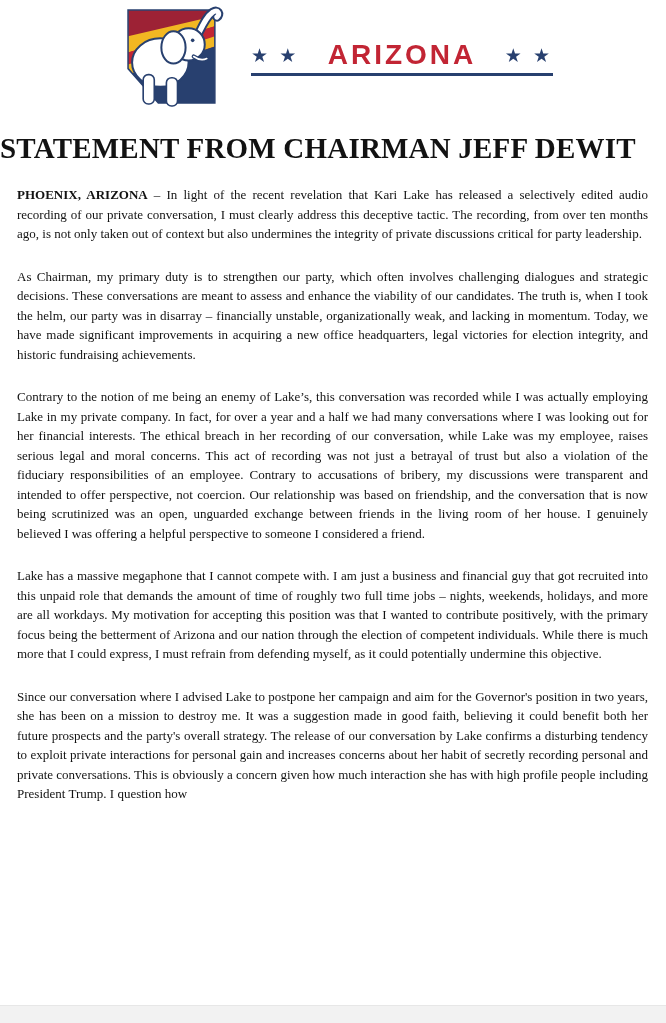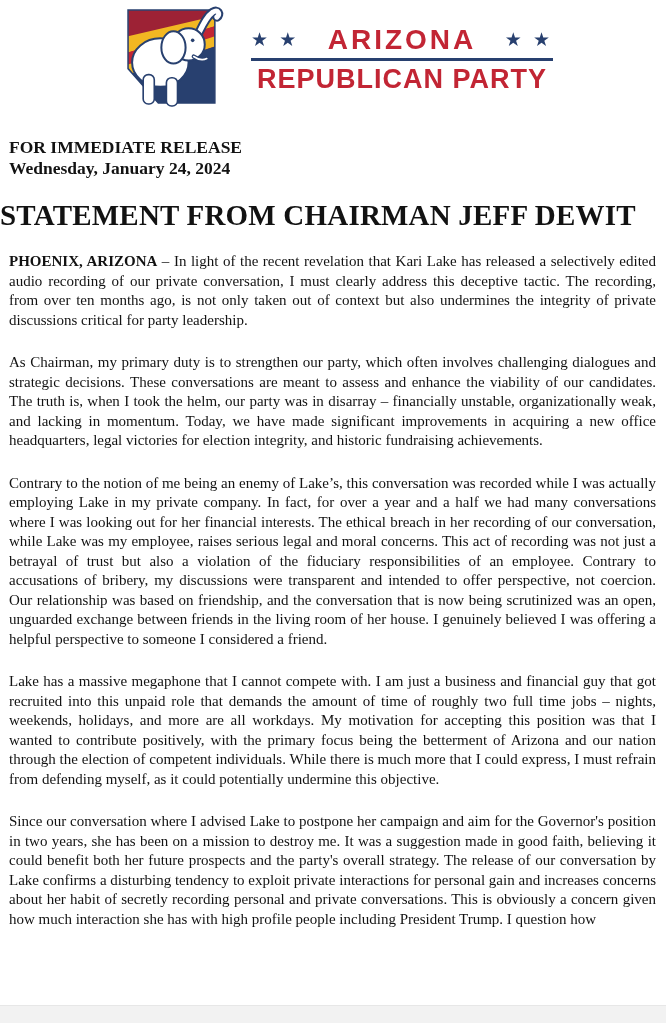--- a/index.html
+++ b/index.html
@@ -79,24 +79,24 @@
     text-align:left;
     font-weight:bold;
     font-size:29px;
     letter-spacing:.2px;
   }
   
   .content{
     margin:20px 10px 0 9px;
   }
   .content p{
-    font-size:15px;
+    font-size:13px;
     line-height:19.5px;
     text-align:justify;
-    margin:0 0 23px;
+    margin:0 8px 23px;
   }
   .content p .lead{font-weight:bold;}
   
   .bottom-strip{
     position:absolute;
     left:0;right:0;bottom:0;
     height:18px;
     background:#f2f2f2;
     border-top:1px solid #e7e7e7;
   }
@@ -142,28 +142,23 @@
       </svg>
     </span>
 
     <div class="logo-text">
       <div class="logo-row1">
         <span class="stars">★ ★</span>
         <span class="org1">ARIZONA</span>
         <span class="stars">★ ★</span>
       </div>
       <div class="logo-rule"></div>
-      <div class="org2">REPUBLICAN PARTY</div>
     </div>
   </header>
 
-  <div class="release">
-    <div>FOR IMMEDIATE RELEASE</div>
-    <div>Wednesday, January 24, 2024</div>
-  </div>
 
   <h1 class="doc-title">STATEMENT FROM CHAIRMAN JEFF DEWIT</h1>
 
   <main class="content">
     <p><span class="lead">PHOENIX, ARIZONA</span><span> – In light of the recent revelation that Kari Lake has released a selectively edited audio recording of our private conversation, I must clearly address this deceptive tactic. The recording, from over ten months ago, is not only taken out of context but also undermines the integrity of private discussions critical for party leadership.</span></p>
     <p><span>As Chairman, my primary duty is to strengthen our party, which often involves challenging dialogues and strategic decisions. These conversations are meant to assess and enhance the viability of our candidates. The truth is, when I took the helm, our party was in disarray – financially unstable, organizationally weak, and lacking in momentum. Today, we have made significant improvements in acquiring a new office headquarters, legal victories for election integrity, and historic fundraising achievements.</span></p>
     <p><span>Contrary to the notion of me being an enemy of Lake’s, this conversation was recorded while I was actually employing Lake in my private company.  In fact, for over a year and a half we had many conversations where I was looking out for her financial interests.  The ethical breach in her recording of our conversation, while Lake was my employee, raises serious legal and moral concerns. This act of recording was not just a betrayal of trust but also a violation of the fiduciary responsibilities of an employee. Contrary to accusations of bribery, my discussions were transparent and intended to offer perspective, not coercion.  Our relationship was based on friendship, and the conversation that is now being scrutinized was an open, unguarded exchange between friends in the living room of her house. I genuinely believed I was offering a helpful perspective to someone I considered a friend.</span></p>
     <p><span>Lake has a massive megaphone that I cannot compete with.  I am just a business and financial guy that got recruited into this unpaid role that demands the amount of time of roughly two full time jobs – nights, weekends, holidays, and more are all workdays.  My motivation for accepting this position was that I wanted to contribute positively, with the primary focus being the betterment of Arizona and our nation through the election of competent individuals.  While there is much more that I could express, I must refrain from defending myself, as it could potentially undermine this objective.</span></p>
     <p><span>Since our conversation where I advised Lake to postpone her campaign and aim for the Governor's position in two years, she has been on a mission to destroy me. It was a suggestion made in good faith, believing it could benefit both her future prospects and the party's overall strategy.  The release of our conversation by Lake confirms a disturbing tendency to exploit private interactions for personal gain and increases concerns about her habit of secretly recording personal and private conversations.  This is obviously a concern given how much interaction she has with high profile people including President Trump.  I question how</span></p>
   </main>

